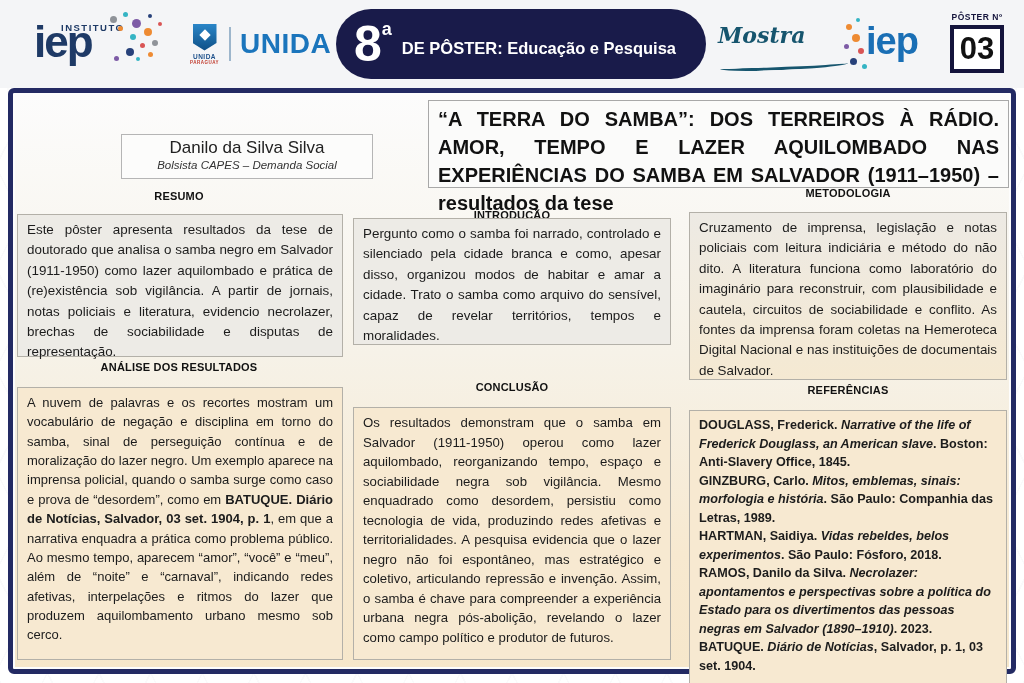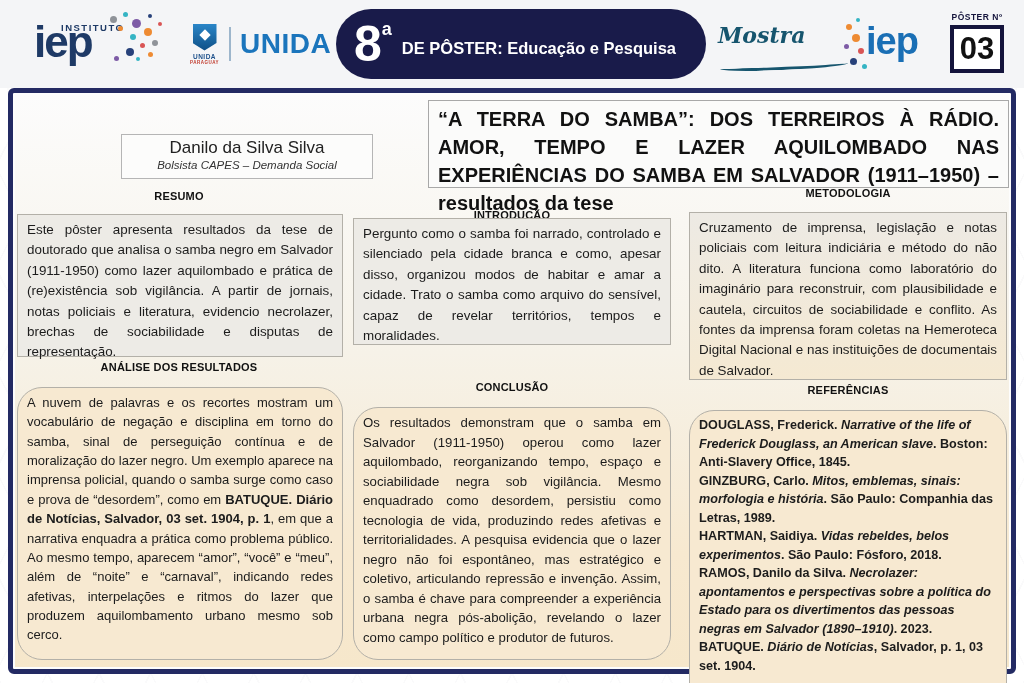--- a/index.html
+++ b/index.html
@@ -58,21 +58,21 @@
     box-shadow:inset 0 0 0 2px #fdfdfd;
   }
   .box { position:absolute; border:1px solid #b3b0a8; text-align:justify; color:#1c1c1c; padding:5px 9px; }
   .heading { position:absolute; font-size:11px; font-weight:bold; color:#111; text-align:center; letter-spacing:0.2px; }
   .author-box { left:108px; top:41px; width:252px; height:45px; background:#fcfcfb; border:1px solid #b5b5b5; text-align:center; padding-top:3px; }
   .author-name { font-size:17px; color:#222; }
   .author-affil { font-size:11.5px; font-style:italic; color:#333; margin-top:1px; }
   .title-box { left:415px; top:7px; width:581px; height:88px; background:#fbfbfa; border:1px solid #a8a8a8;
     font-size:20px; font-weight:600; line-height:1.4; color:#111; padding:4px 9px; text-align:justify; }
   .gray-box { background:#edebe6; }
-  .cream-box { background:#f7e9d1;border-radius:25px; }
+  .cream-box { background:#f7e9d1; }
   .blend-box { background:linear-gradient(180deg,#edeae4,#f5e9d2); }
   .body-text { font-size:13.4px; line-height:1.52; }
   .b { font-weight:bold; }
   .i { font-style:italic; }
   .ref-item { font-size:12.6px; line-height:1.47; text-align:left; }
 </style>
 </head>
 <body class="pattern">
 
 <div id="header" class="pattern">

